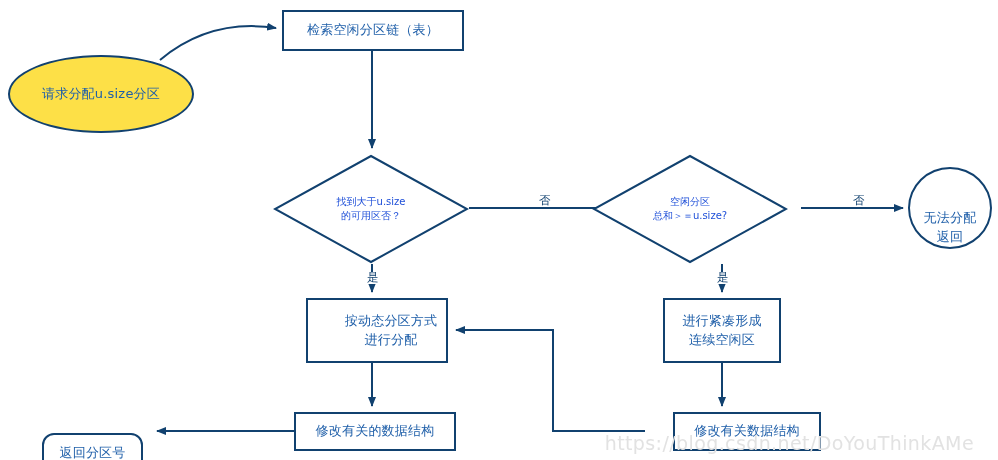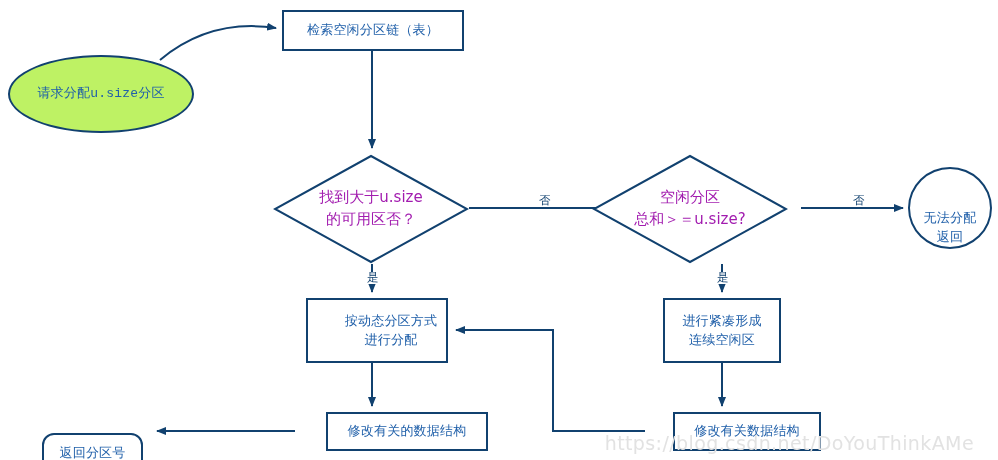--- a/index.html
+++ b/index.html
@@ -42,45 +42,44 @@
     border: 2px solid #11416f;
     background: #ffffff;
   }
   .proc-round {
     border: 2px solid #11416f;
     background: #ffffff;
     border-radius: 12px;
   }
   .ellipse {
     border: 2px solid #11416f;
-    background: #bef264;
+    background: #fde047;
     border-radius: 50%;
-    font-family: Liberation Mono, monospace;
   }
   .circle {
     border: 2px solid #11416f;
     background: #ffffff;
     border-radius: 50%;
   }
   .diamond-wrap {
     position: absolute;
     z-index: 3;
   }
   .diamond-label {
     position: absolute;
     left: 0;
     top: 0;
     width: 100%;
     height: 100%;
     display: flex;
     align-items: center;
     justify-content: center;
     text-align: center;
-    color: #a21caf;
-    font-size: 15px;
+    color: #1d4ed8;
+    font-size: 10px;
     line-height: 1.45;
     white-space: pre-line;
     pointer-events: none;
   }
   .edge-label {
     position: absolute;
     color: #11416f;
     font-size: 11.5px;
     line-height: 1;
     background: #ffffff;
@@ -164,21 +163,21 @@
   <div class="node proc" style="left:306px; top:298px; width:142px; height:65px;padding-left:28px;">
     <span>按动态分区方式
 进行分配</span>
   </div>
 
   <div class="node proc" style="left:663px; top:298px; width:118px; height:65px;">
     <span>进行紧凑形成
 连续空闲区</span>
   </div>
 
-  <div class="node proc" style="left:294px; top:412px; width:162px; height:39px;margin-left:32px;">
+  <div class="node proc" style="left:294px; top:412px; width:162px; height:39px;">
     <span>修改有关的数据结构</span>
   </div>
 
   <div class="node proc" style="left:673px; top:412px; width:148px; height:39px;">
     <span>修改有关数据结构</span>
   </div>
 
   <div class="node proc-round" style="left:42px; top:398px; width:101px; height:60px;margin-top:35px;">
     <span>返回分区号
 及首地址</span>

